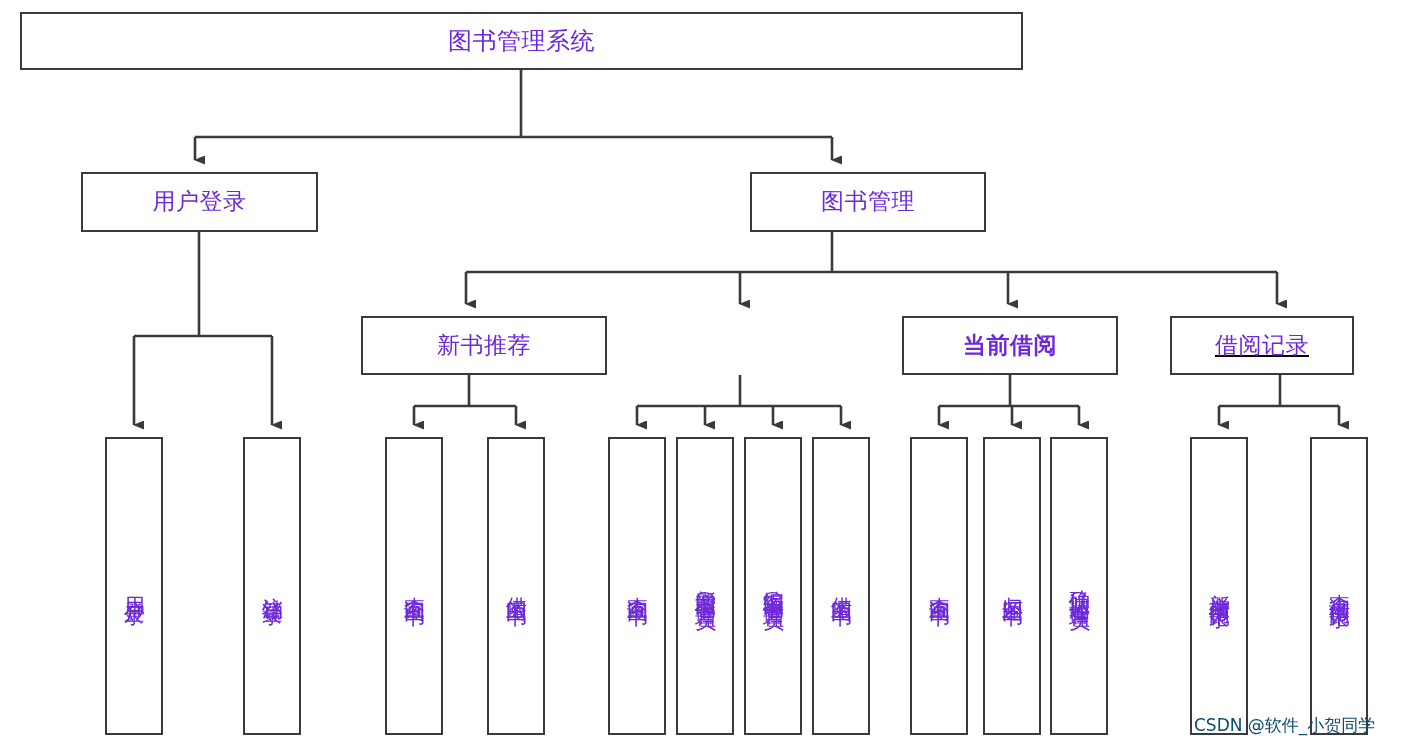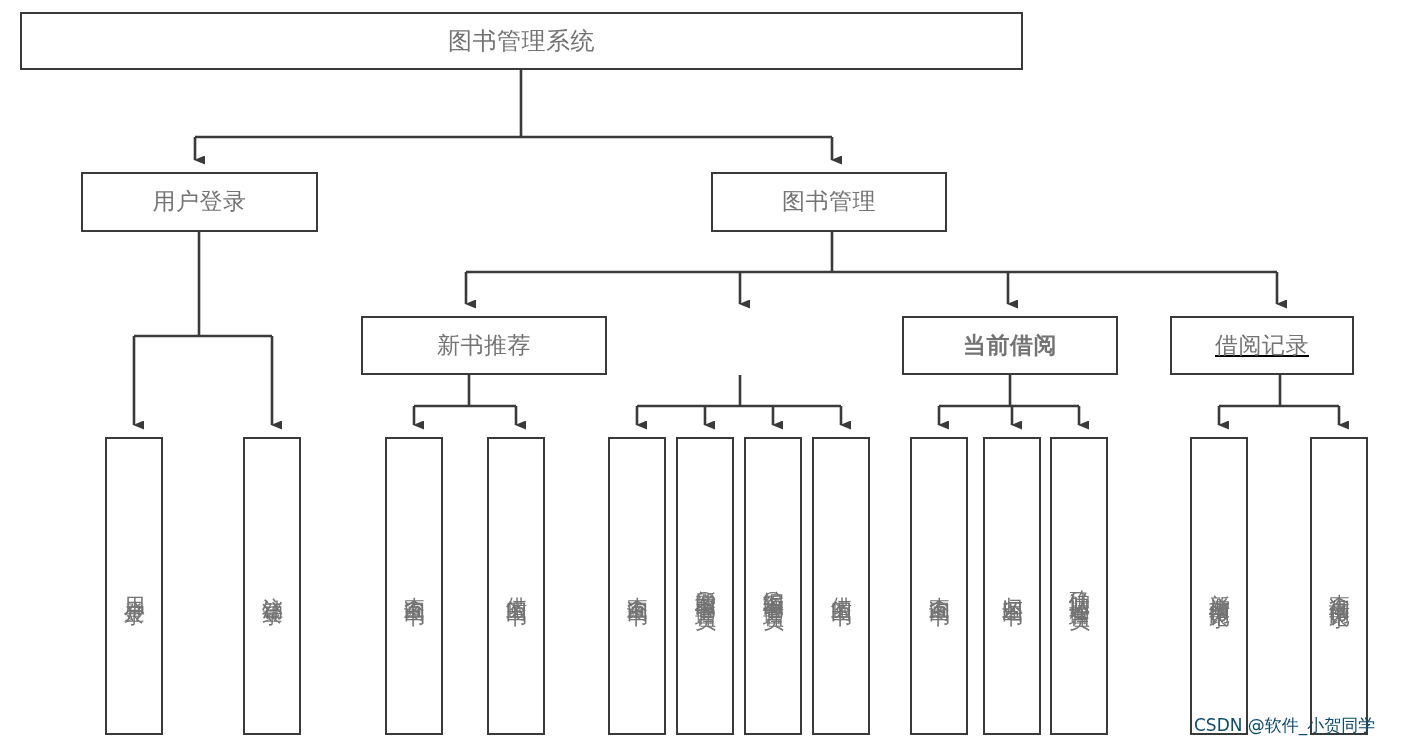--- a/index.html
+++ b/index.html
@@ -30,21 +30,21 @@
     position: absolute;
     box-sizing: border-box;
     background: #ffffff;
     border: 2.5px solid #3a3a3a;
     display: flex;
     align-items: center;
     justify-content: center;
     z-index: 2;
   }
   .node .label {
-    color: #737373;
+    color: #6d28d9;
     line-height: 1.18;
     text-align: center;
     letter-spacing: 0.5px;
   }
   
   .node.horiz .label {
     font-size: 23px;
     white-space: nowrap;
   }
   .node.root .label {
@@ -130,21 +130,21 @@
     </g>
   </svg>
 
   <div class="node horiz root" style="left:20px;top:12px;width:1003px;height:58px;">
     <span class="label">图书管理系统</span>
   </div>
 
   <div class="node horiz" style="left:81px;top:172px;width:237px;height:60px;">
     <span class="label">用户登录</span>
   </div>
-  <div class="node horiz" style="left:711px;top:172px;width:236px;height:60px;">
+  <div class="node horiz" style="left:750px;top:172px;width:236px;height:60px;">
     <span class="label">图书管理</span>
   </div>
 
   <div class="node horiz" style="left:361px;top:316px;width:246px;height:59px;">
     <span class="label">新书推荐</span>
   </div>
   <div class="node horiz" style="left:902px;top:316px;width:216px;height:59px;font-weight:bold;">
     <span class="label">当前借阅</span>
   </div>
   <div class="node horiz" style="left:1170px;top:316px;width:184px;height:59px;text-decoration:underline;">

